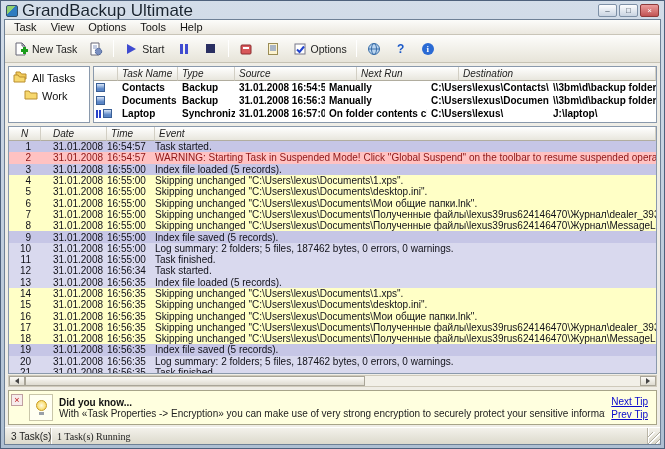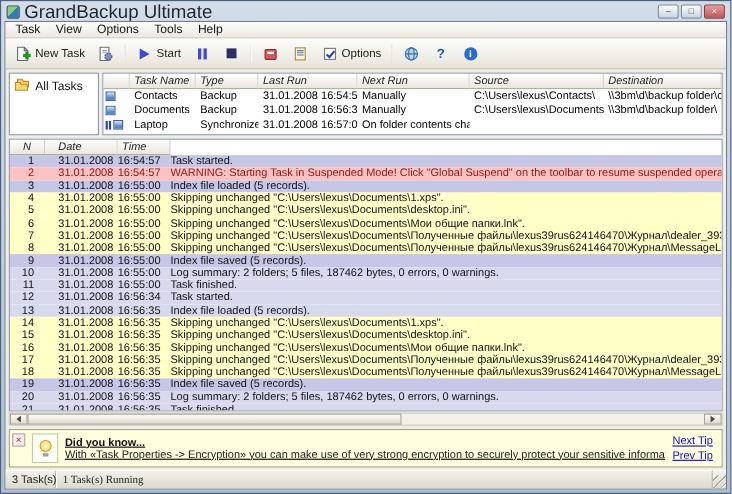--- a/index.html
+++ b/index.html
@@ -54,21 +54,21 @@
 
   .taskpanel { flex: 1; background: #fff; border: 1px solid #8a99ac; display: flex;
     flex-direction: column; overflow: hidden; }
   .thead, .lhead { display: flex; flex: none; font-style: italic; }
   .hcell { background: linear-gradient(#ffffff, #e8e6dd); border-right: 1px solid #d2cfc4;
     border-bottom: 1px solid #b1ad9f; font-size: 10px; line-height: 13px; color: #222;
     padding: 0 4px; white-space: nowrap; overflow: hidden; }
   .thead { height: 14px; }
   .trow { display: flex; height: 13px; align-items: center; }
   .tcell { font-size: 10px; line-height: 12px; white-space: nowrap; overflow: hidden;
-    padding: 0 4px; color: #000; }
+    padding: 0 4px; color: #000; font-weight: bold; }
   .c-ticon { width: 24px; flex: none; display: flex; align-items: center; padding: 0 2px; }
   .c-name { width: 60px; flex: none; }
   .c-type { width: 57px; flex: none; }
   .c-last { width: 90px; flex: none; }
   .c-next { width: 102px; flex: none; }
   .c-src { width: 122px; flex: none; }
   .c-dst { flex: 1; }
   .task-glyph { width: 9px; height: 9px; flex: none; border: 1px solid #3a5f96;
     background: linear-gradient(#d9e6f8, #5b86c6 70%); }
   .mini-pause { display: inline-flex; margin-right: 1px; }
@@ -106,21 +106,21 @@
   
   .tipbar { margin: 3px 3px 2px; height: 35px; border: 1px solid #a7a489; background: #ffffdf;
     display: flex; align-items: center; gap: 6px; padding: 2px 6px 2px 2px; }
   .tip-close { width: 12px; height: 12px; flex: none; color: #c22020; font-size: 9px; line-height: 10px;
     text-align: center; border: 1px solid #c0a0a0; background: #f7ecec; align-self: flex-start; margin-top: 1px; }
   .bulb-box { width: 24px; height: 27px; flex: none; border: 1px solid #c9c6a9; background: #fffff2;
     display: flex; flex-direction: column; align-items: center; justify-content: center; }
   .bulb { width: 11px; height: 11px; border-radius: 50%; border: 1px solid #c89a20;
     background: radial-gradient(#fffbe0, #f6cf3c); }
   .bulb-base { width: 5px; height: 3px; background: #9aa0a8; margin-top: 1px; }
-  .tip-text { flex: 1; overflow: hidden; text-decoration: underline; }
+  .tip-text { flex: 1; overflow: hidden; }
   .tip-title { font-weight: bold; font-size: 10px; color: #111; }
   .tip-body { font-size: 10px; color: #222; white-space: nowrap; overflow: hidden; }
   .tip-links { display: flex; flex-direction: column; align-items: flex-end; gap: 2px; padding-right: 2px; flex: none; }
   .tip-link { color: #0a0acc; text-decoration: underline; font-size: 10px; }
 
   
   .statusbar { height: 17px; background: linear-gradient(#f3f1eb, #dcd9cc); border-top: 1px solid #ffffff;
     display: flex; align-items: center; font-size: 10px; color: #222; }
   .sb-cell { padding: 0 6px; height: 100%; display: flex; align-items: center;
     border-right: 1px solid #b9b5a7; box-shadow: 1px 0 0 #fff; white-space: nowrap; }
@@ -246,30 +246,37 @@
       <div class="sidebar">
         <div class="side-item">
           <span>
             <svg width="15" height="12" viewBox="0 0 15 12">
                 <path d="M3 1 h4 l1.5 2 H13 v5 H3z" fill="#f2cb5a" stroke="#b98e2f"></path>
                 <path d="M1 4 h4 l1.5 2 H12 v5 H1z" fill="#f7d86e" stroke="#b98e2f"></path>
               </svg>
           </span>
           <span>All Tasks</span>
         </div>
+        <div class="side-item work">
+          <span>
+            <svg width="14" height="11" viewBox="0 0 14 11">
+                <path d="M1 2 h4 l1.5 2 H13 v6 H1z" fill="#f7d86e" stroke="#b98e2f"></path>
+              </svg>
+          </span>
+          <span>Work</span>
+        </div>
       </div>
 
       <div class="taskpanel">
         <div class="thead">
           <span class="hcell c-ticon"></span>
           <span class="hcell c-name">Task Name</span>
           <span class="hcell c-type">Type</span>
-          <span class="hcell c-last">Last Run</span>
+          <span class="hcell c-src">Source</span>
           <span class="hcell c-next">Next Run</span>
-          <span class="hcell c-src">Source</span>
           <span class="hcell c-dst">Destination</span>
         </div>
         <div>
             <div class="trow">
               <span class="tcell c-ticon">
                 <span class="task-glyph"></span>
               </span>
               <span class="tcell c-name">Contacts</span>
               <span class="tcell c-type">Backup</span>
               <span class="tcell c-last">31.01.2008 16:54:58</span>
@@ -293,30 +300,33 @@
                 <span class="mini-pause">
                   <i></i>
                   <i></i>
                 </span>
                 <span class="task-glyph"></span>
               </span>
               <span class="tcell c-name">Laptop</span>
               <span class="tcell c-type">Synchronize</span>
               <span class="tcell c-last">31.01.2008 16:57:05</span>
               <span class="tcell c-next">On folder contents change</span>
+              <span class="tcell c-src">C:\Users\lexus\</span>
+              <span class="tcell c-dst">J:\laptop\</span>
             </div>
           </div>
       </div>
     </div>
 
     <div class="logpanel">
       <div class="lhead">
         <span class="hcell c-n">N</span>
         <span class="hcell c-date">Date</span>
         <span class="hcell c-time">Time</span>
+        <span class="hcell c-event">Event</span>
       </div>
       <div>
           <div class="lrow row-purple">
             <span class="lcell c-n">1</span>
             <span class="lcell c-date">31.01.2008</span>
             <span class="lcell c-time">16:54:57</span>
             <span class="lcell c-event">Task started.</span>
           </div>
           <div class="lrow row-pink">
             <span class="lcell c-n">2</span>

